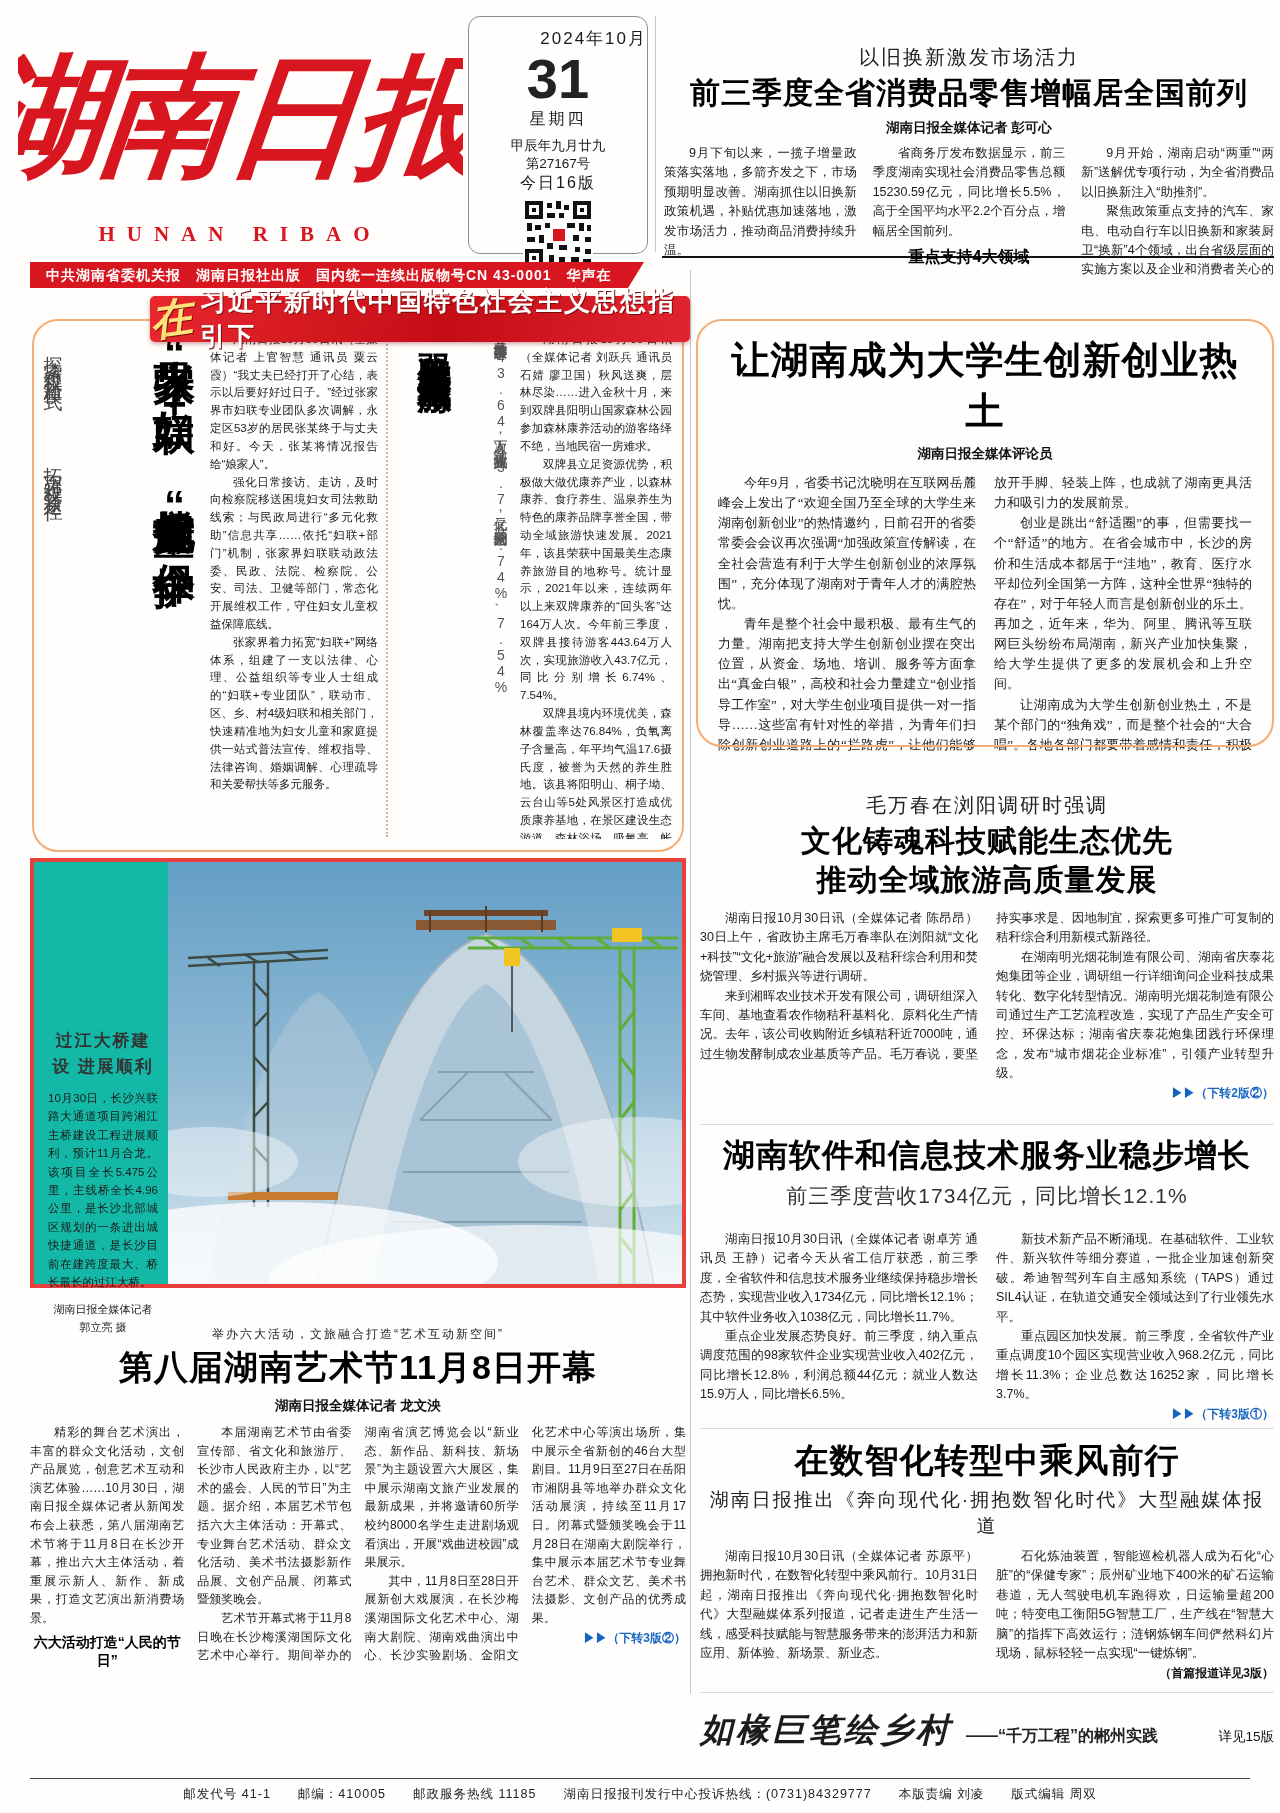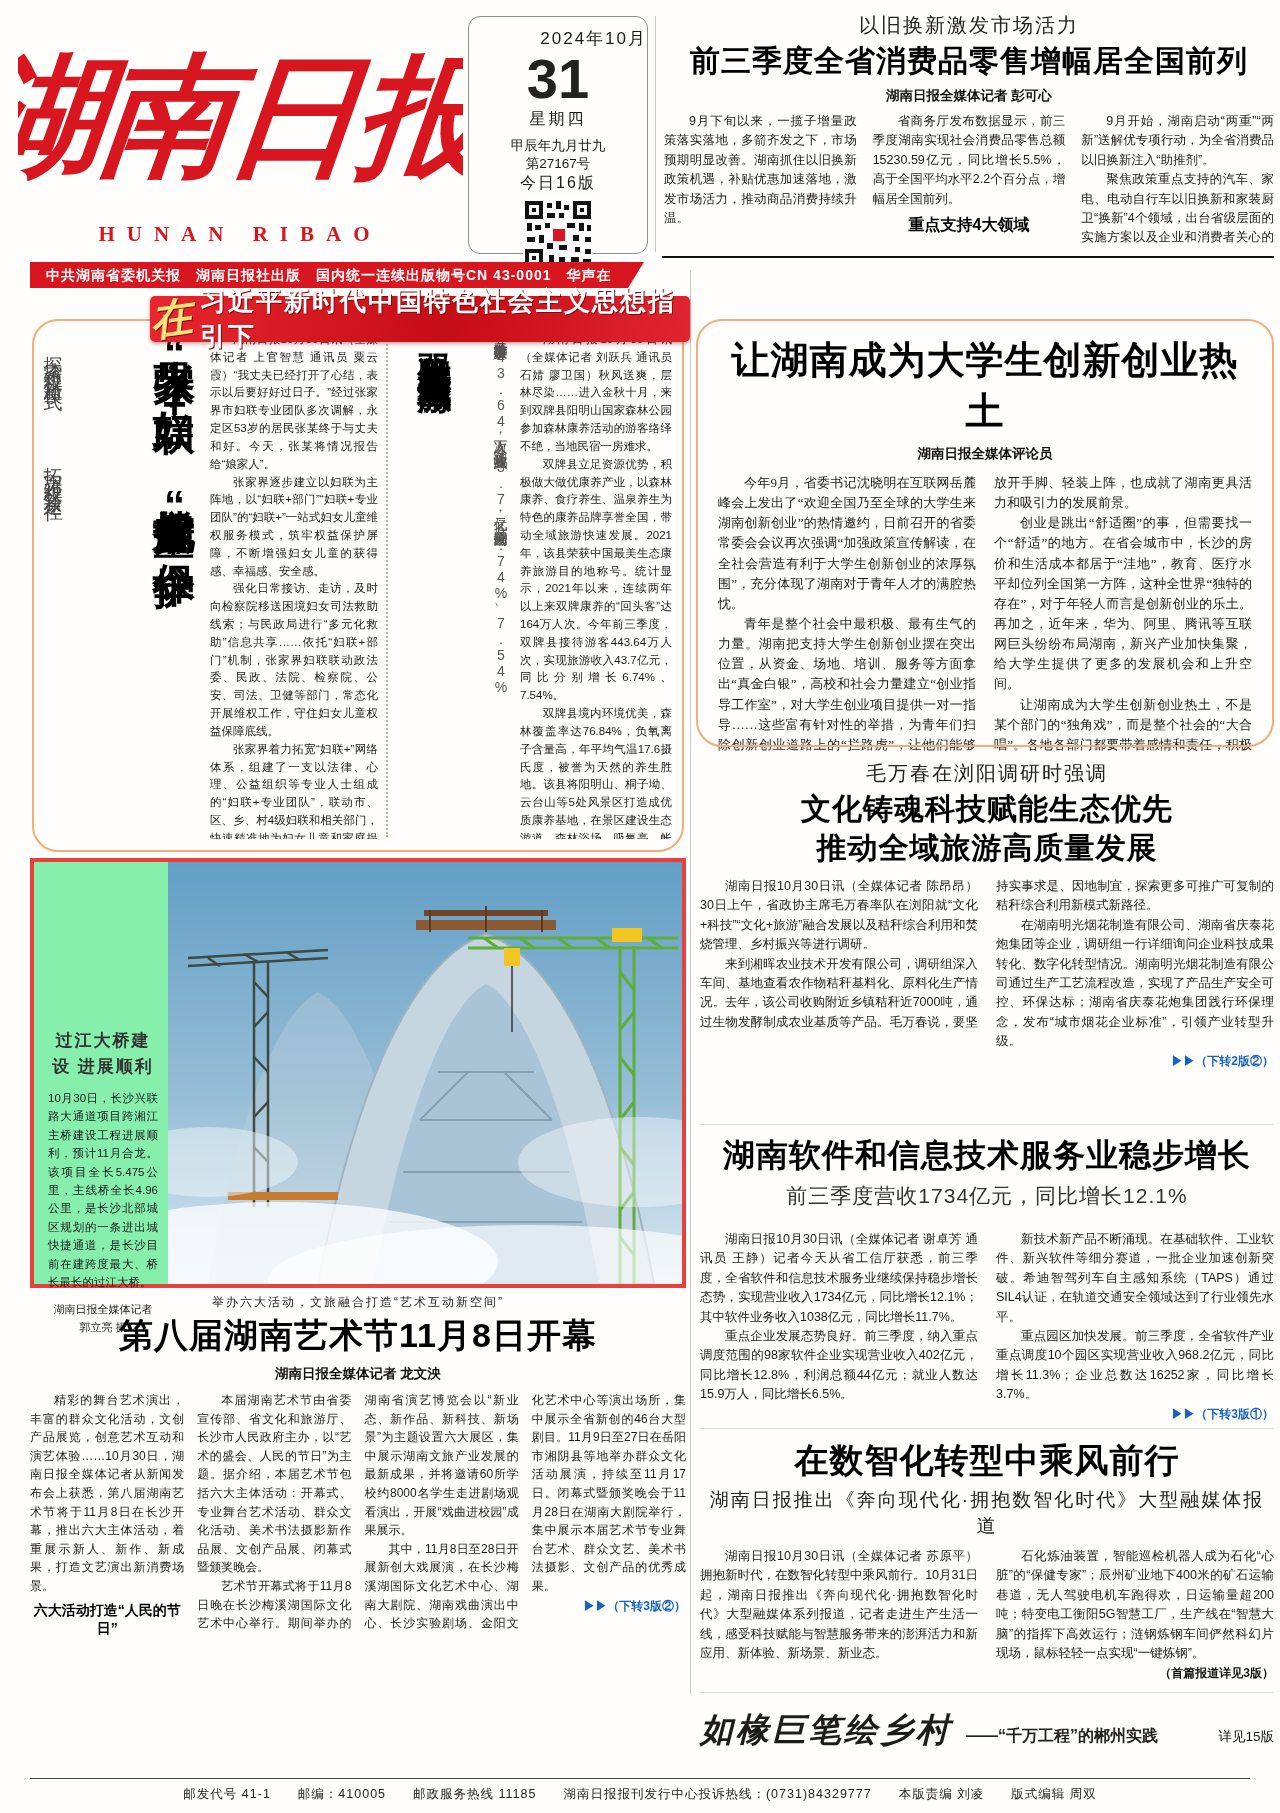--- a/index.html
+++ b/index.html
@@ -7,21 +7,21 @@
         font-family:"Liberation Sans",sans-serif;color:#1a1a1a;overflow:hidden;}
   .abs{position:absolute;}
   .center{text-align:center;}
   .para{margin:0;text-indent:2em;text-align:justify;line-height:1.55;}
   .body-txt{font-size:12.5px;overflow:hidden;}
   .cols2{column-count:2;column-gap:18px;}
   .cols3{column-count:3;column-gap:16px;}
   .cols4{column-count:4;column-gap:13px;}
   .cont{color:#1565c0;font-weight:bold;text-align:right;margin:2px 0 0;font-size:12px;}
   .cont.black{color:#111;}
-  .kicker{font-weight:500;color:#222;letter-spacing:2px;}
+  .kicker{font-weight:500;color:#222;letter-spacing:2px;margin-top:32px;}
   .headline{font-weight:900;color:#000;letter-spacing:1px;}
   .byline{font-weight:bold;font-size:13.5px;color:#111;}
   .subhead{font-weight:900;font-size:16px;text-align:center;margin:6px 0;color:#000;}
   .vert{writing-mode:vertical-rl;text-orientation:upright;}
   
   #latin{color:#d8161f;font-family:"Liberation Serif",serif;font-weight:bold;
          font-size:21px;letter-spacing:12px;}
   #datebox{border:1.5px solid #8f8f8f;border-radius:12px;text-align:center;padding-top:10px;box-sizing:border-box;}
   #datebox .d1{font-size:17px;letter-spacing:2px;text-align:right;}
   #datebox .day{font-size:56px;font-weight:bold;color:#222;line-height:1.05;}
@@ -40,21 +40,21 @@
           font-size:42px;color:#ffe27a;transform:rotate(-8deg);margin-right:8px;line-height:1;
           text-shadow:1px 1px 0 #7c0a0a;}
   .banner-rest{color:#fff;font-weight:900;font-size:26px;letter-spacing:2px;
           text-shadow:1px 1px 0 #7c0a0a;}
   .frame{border:2px solid #f3ad77;border-radius:26px;box-sizing:border-box;z-index:1;}
   .vrule{background:#c9c9c9;width:1px;}
   .hrule{background:#ddd;height:1px;}
   .dotline{border-left:2px dotted #c2b6a4;width:0;}
   
   #photo{border:4px solid #e8403c;box-sizing:border-box;display:flex;background:#fff;}
-  #photo-caption{width:134px;background:#86efac;box-sizing:border-box;padding:166px 10px 8px 14px;}
+  #photo-caption{width:134px;background:#14b8a6;box-sizing:border-box;padding:166px 10px 8px 14px;}
   #photo-caption .t{font-size:17px;font-weight:bold;color:#333;letter-spacing:2px;
                     text-align:center;line-height:1.5;margin-bottom:10px;}
   #photo-caption .c{font-size:11.5px;text-align:justify;line-height:1.6;}
   #photo-caption .cr{font-size:11px;margin-top:10px;text-align:center;line-height:1.6;}
   
   #teaser{display:flex;align-items:baseline;gap:14px;padding-top:8px;box-sizing:border-box;}
   #teaser .big{font-family:"DejaVu Serif",serif;font-weight:bold;font-style:italic;
                font-size:33px;color:#1c1c1c;letter-spacing:3px;}
   #teaser .dash{font-size:16px;font-weight:bold;color:#222;}
   #teaser .see{margin-left:auto;font-size:13.5px;color:#111;}
@@ -154,21 +154,20 @@
   </div>
 
   <div class="abs" style="left:32px;top:319px;width:652px;height:533px;">
     <div class="abs vert" style="left:8px;top:22px;height:500px;font-size:19px;color:#444;letter-spacing:6px;">
       <span>探索维权新模式</span>
       <span style="margin-top:2.2em;display:inline-block;">拓宽维权新途径</span>
     </div>
     <div class="abs vert headline" style="left:50px;top:8px;width:120px;height:514px;font-size:42px;line-height:1.32;">张家界“妇联+”撑起妇女儿童“保护伞”</div>
     <div class="abs body-txt" style="left:178px;top:12px;width:168px;height:508px;font-size:11.5px;">
         <p class="para">湖南日报10月30日讯（全媒体记者 上官智慧 通讯员 粟云霞）“我丈夫已经打开了心结，表示以后要好好过日子。”经过张家界市妇联专业团队多次调解，永定区53岁的居民张某终于与丈夫和好。今天，张某将情况报告给“娘家人”。</p>
-        <p class="para">张家界逐步建立以妇联为主阵地，以“妇联+部门”“妇联+专业团队”的“妇联+”一站式妇女儿童维权服务模式，筑牢权益保护屏障，不断增强妇女儿童的获得感、幸福感、安全感。</p>
         <p class="para">强化日常接访、走访，及时向检察院移送困境妇女司法救助线索；与民政局进行“多元化救助”信息共享……依托“妇联+部门”机制，张家界妇联联动政法委、民政、法院、检察院、公安、司法、卫健等部门，常态化开展维权工作，守住妇女儿童权益保障底线。</p>
         <p class="para">张家界着力拓宽“妇联+”网络体系，组建了一支以法律、心理、公益组织等专业人士组成的“妇联+专业团队”，联动市、区、乡、村4级妇联和相关部门，快速精准地为妇女儿童和家庭提供一站式普法宣传、维权指导、法律咨询、婚姻调解、心理疏导和关爱帮扶等多元服务。</p>
       </div>
     <div class="abs dotline" style="left:354px;top:14px;height:504px;"></div>
 
     <div class="abs vert headline" style="left:364px;top:8px;width:62px;height:518px;font-size:34px;letter-spacing:2px;">双牌做大康养产业带火全域旅游</div>
     <div class="abs vert" style="left:432px;top:14px;width:48px;height:504px;font-size:14px;color:#555;line-height:1.65;">前三季度接待游客443.64万人次，实现旅游收入43.7亿元，同比分别增长6.74%、7.54%</div>
     <div class="abs body-txt" style="left:488px;top:12px;width:152px;height:508px;font-size:11.5px;">
         <p class="para">湖南日报10月30日讯（全媒体记者 刘跃兵 通讯员 石婧 廖卫国）秋风送爽，层林尽染……进入金秋十月，来到双牌县阳明山国家森林公园参加森林康养活动的游客络绎不绝，当地民宿一房难求。</p>
         <p class="para">双牌县立足资源优势，积极做大做优康养产业，以森林康养、食疗养生、温泉养生为特色的康养品牌享誉全国，带动全域旅游快速发展。2021年，该县荣获中国最美生态康养旅游目的地称号。统计显示，2021年以来，连续两年以上来双牌康养的“回头客”达164万人次。今年前三季度，双牌县接待游客443.64万人次，实现旅游收入43.7亿元，同比分别增长6.74%、7.54%。</p>

